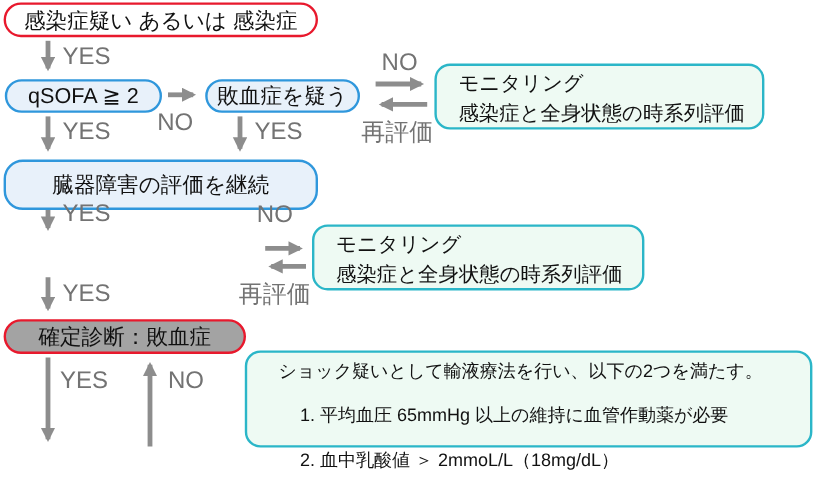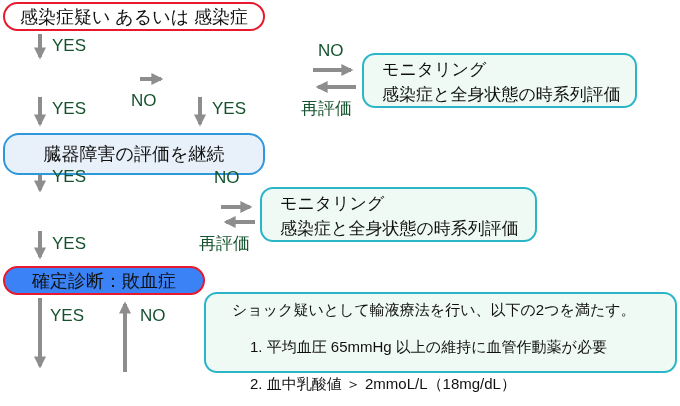--- a/index.html
+++ b/index.html
@@ -8,31 +8,31 @@
     font-family:"Liberation Sans","DejaVu Sans",sans-serif;
     color:#111111;overflow:hidden;
   }
   .node{
     position:absolute;box-sizing:border-box;
     display:flex;align-items:center;justify-content:center;
     font-size:18px;white-space:nowrap;
   }
   .pill{border-radius:16px;border:2px solid;}
   .pill-red{border-color:#e8192d;background:#ffffff;}
-  .pill-red-fill{border-color:#e8192d;background:#3b82f6;}
+  .pill-red-fill{border-color:#e8192d;background:#a3a3a3;}
   .pill-blue{border-color:#2f97dc;background:#e8f1fa;}
   .panel-cyan{
     position:absolute;box-sizing:border-box;
     border:2px solid #2bb6c8;background:#eefaf3;border-radius:13px;
     font-size:17px;line-height:25px;padding:2px 18px;white-space:nowrap;
   }
   .panel-cyan.small{font-size:15px;line-height:25px;padding:3px 26px;}
   .indent{padding-left:18px;margin-top:12px;}
   .edge-label{
-    position:absolute;font-size:17px;white-space:nowrap;color:#14532d;
+    position:absolute;font-size:20px;white-space:nowrap;color:#737373;
   }
   svg.arrows{position:absolute;left:0;top:0;pointer-events:none;}
 </style>
 </head>
 <body>
 
 <div id="canvas">
 
   <svg class="arrows" width="680" height="406" viewBox="0 0 680 406">
     <defs>
@@ -51,21 +51,23 @@
       <line x1="221" y1="207" x2="250" y2="207" marker-end="url(#ah)"></line>
       <line x1="255" y1="222" x2="226" y2="222" marker-end="url(#ah)"></line>
       <line x1="40" y1="231" x2="40" y2="257" marker-end="url(#ah)"></line>
       <line x1="40" y1="298" x2="40" y2="366" marker-end="url(#ah)"></line>
       <line x1="125" y1="372" x2="125" y2="304" marker-end="url(#ah)"></line>
     </g>
   </svg>
 
   <div class="node pill pill-red" style="left:3px;top:2px;width:262px;height:29px;">感染症疑い あるいは 感染症</div>
 
+  <div class="node pill pill-blue" style="left:4px;top:66px;width:131px;height:28px;">qSOFA ≧ 2</div>
 
+  <div class="node pill pill-blue" style="left:171px;top:66px;width:129px;height:28px;">敗血症を疑う</div>
 
   <div class="panel-cyan" style="left:362px;top:53px;width:275px;height:55px;">
     <div>モニタリング</div>
     <div>感染症と全身状態の時系列評価</div>
   </div>
 
   <div class="node pill pill-blue" style="left:3px;top:133px;width:262px;height:42px;">臓器障害の評価を継続</div>
 
 
   <div class="panel-cyan" style="left:260px;top:187px;width:277px;height:55px;">

